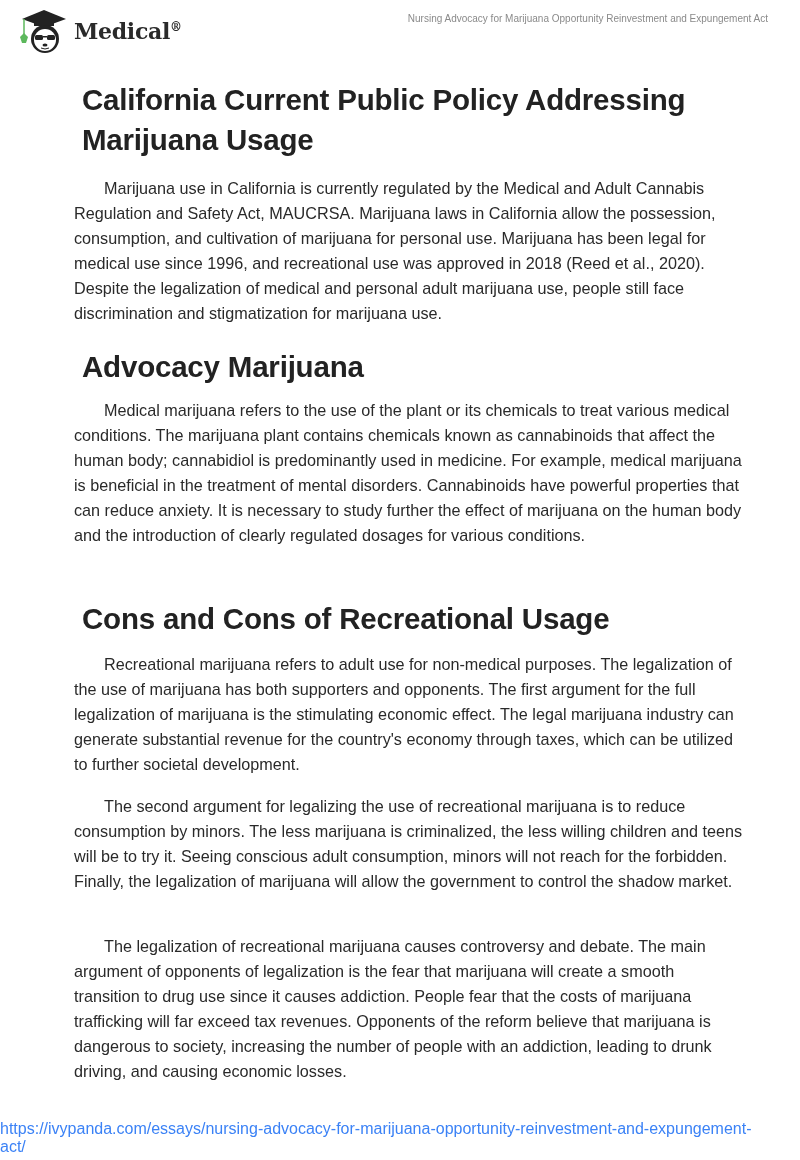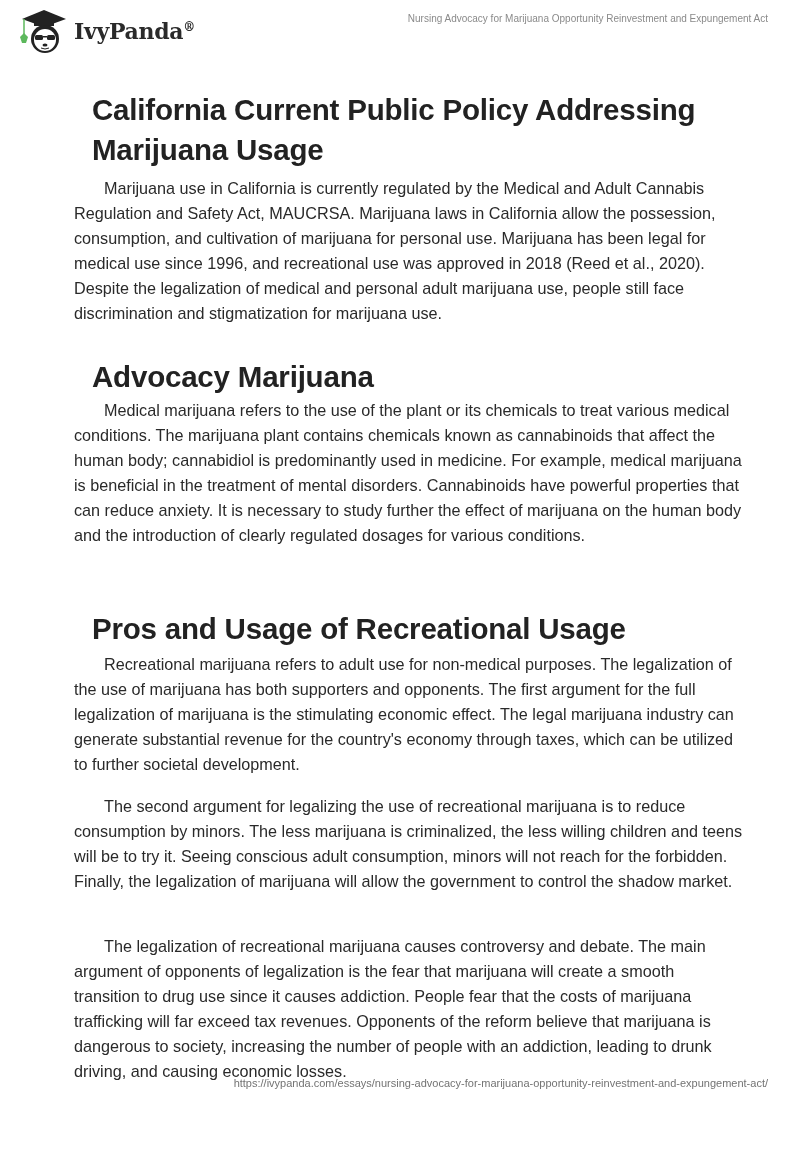--- a/index.html
+++ b/index.html
@@ -4,23 +4,23 @@
   <style>
     html, body { margin: 0; padding: 0; background: #ffffff; }
     body { width: 800px; height: 1160px; position: relative; overflow: hidden; font-family: "Liberation Sans", sans-serif; color: #222222; }
     .header { position: absolute; top: 0; left: 0; width: 800px; height: 56px; }
     .logo { position: absolute; left: 14px; top: 7px; display: flex; align-items: center; }
     .logo svg { width: 58px; height: 48px; }
     .logo-text { font-family: "DejaVu Serif", serif; font-weight: bold; font-size: 22px; color: #2a2a2a; margin-left: 2px; letter-spacing: -0.3px; }
     .logo-text sup { font-size: 12px; vertical-align: super; }
     .header-title { position: absolute; right: 32px; top: 13px; font-size: 10px; color: #8a8a8a; }
     .content { position: absolute; left: 74px; top: 0; width: 670px; }
-    h2 { font-family: "Liberation Sans", sans-serif; font-weight: bold; font-size: 29.5px; line-height: 40px; color: #222222; margin: 18px; letter-spacing: -0.2px; }
+    h2 { font-family: "Liberation Sans", sans-serif; font-weight: bold; font-size: 29.5px; line-height: 40px; color: #222222; margin: 8px; letter-spacing: -0.2px; }
     p { font-size: 16.2px; line-height: 25px; margin: 0; color: #2a2a2a; text-indent: 30px; }
-    .footer-url { position: absolute; right: 32px; top: 1077px; font-size: 11px; color: #737373; }
+    .footer-url { position: absolute; right: 32px; top: 1120px; font-size: 16px; color: #3b82f6; }
   </style>
 </head>
 <body>
 
 <div class="header">
   <div class="logo">
     <svg viewBox="0 0 58 48">
 
       <polygon points="8,12 30,3 52,12 30,20" fill="#222"></polygon>
       <rect x="20" y="13" width="20" height="6" fill="#222"></rect>
@@ -29,31 +29,31 @@
 
       <circle cx="31" cy="32" r="14" fill="#222"></circle>
       <circle cx="31" cy="33" r="11" fill="#fff"></circle>
 
       <rect x="21" y="28" width="8" height="5" rx="1.5" fill="#222"></rect>
       <rect x="33" y="28" width="8" height="5" rx="1.5" fill="#222"></rect>
       <rect x="29" y="29" width="4" height="1.5" fill="#222"></rect>
       <ellipse cx="31" cy="38" rx="2.5" ry="1.6" fill="#222"></ellipse>
       <path d="M27 41 Q31 43 35 41" stroke="#222" stroke-width="1" fill="none"></path>
     </svg>
-    <span class="logo-text"><span>IvyPanda</span><sup>®</sup></span>
+    <span class="logo-text"><span>Medical</span><sup>®</sup></span>
   </div>
   <div class="header-title">Nursing Advocacy for Marijuana Opportunity Reinvestment and Expungement Act</div>
 </div>
 
 <div class="content">
   <h2 style="position:absolute; top:72px; width:640px;">California Current Public Policy Addressing Marijuana Usage</h2>
   <p style="position:absolute; top:176px; width:670px;">Marijuana use in California is currently regulated by the Medical and Adult Cannabis Regulation and Safety Act, MAUCRSA. Marijuana laws in California allow the possession, consumption, and cultivation of marijuana for personal use. Marijuana has been legal for medical use since 1996, and recreational use was approved in 2018 (Reed et al., 2020). Despite the legalization of medical and personal adult marijuana use, people still face discrimination and stigmatization for marijuana use.</p>
 
   <h2 style="position:absolute; top:339px; width:640px;">Advocacy Marijuana</h2>
   <p style="position:absolute; top:398px; width:670px;">Medical marijuana refers to the use of the plant or its chemicals to treat various medical conditions. The marijuana plant contains chemicals known as cannabinoids that affect the human body; cannabidiol is predominantly used in medicine. For example, medical marijuana is beneficial in the treatment of mental disorders. Cannabinoids have powerful properties that can reduce anxiety. It is necessary to study further the effect of marijuana on the human body and the introduction of clearly regulated dosages for various conditions.</p>
 
-  <h2 style="position:absolute; top:591px; width:640px;">Pros and Usage of Recreational Usage</h2>
+  <h2 style="position:absolute; top:591px; width:640px;">Cons and Cons of Recreational Usage</h2>
   <p style="position:absolute; top:652px; width:670px;">Recreational marijuana refers to adult use for non-medical purposes. The legalization of the use of marijuana has both supporters and opponents. The first argument for the full legalization of marijuana is the stimulating economic effect. The legal marijuana industry can generate substantial revenue for the country's economy through taxes, which can be utilized to further societal development.</p>
   <p style="position:absolute; top:794px; width:670px;">The second argument for legalizing the use of recreational marijuana is to reduce consumption by minors. The less marijuana is criminalized, the less willing children and teens will be to try it. Seeing conscious adult consumption, minors will not reach for the forbidden. Finally, the legalization of marijuana will allow the government to control the shadow market.</p>
   <p style="position:absolute; top:934px; width:670px;">The legalization of recreational marijuana causes controversy and debate. The main argument of opponents of legalization is the fear that marijuana will create a smooth transition to drug use since it causes addiction. People fear that the costs of marijuana trafficking will far exceed tax revenues. Opponents of the reform believe that marijuana is dangerous to society, increasing the number of people with an addiction, leading to drunk driving, and causing economic losses.</p>
 </div>
 
 <div class="footer-url">https://ivypanda.com/essays/nursing-advocacy-for-marijuana-opportunity-reinvestment-and-expungement-act/</div>
 
 </body></html>

